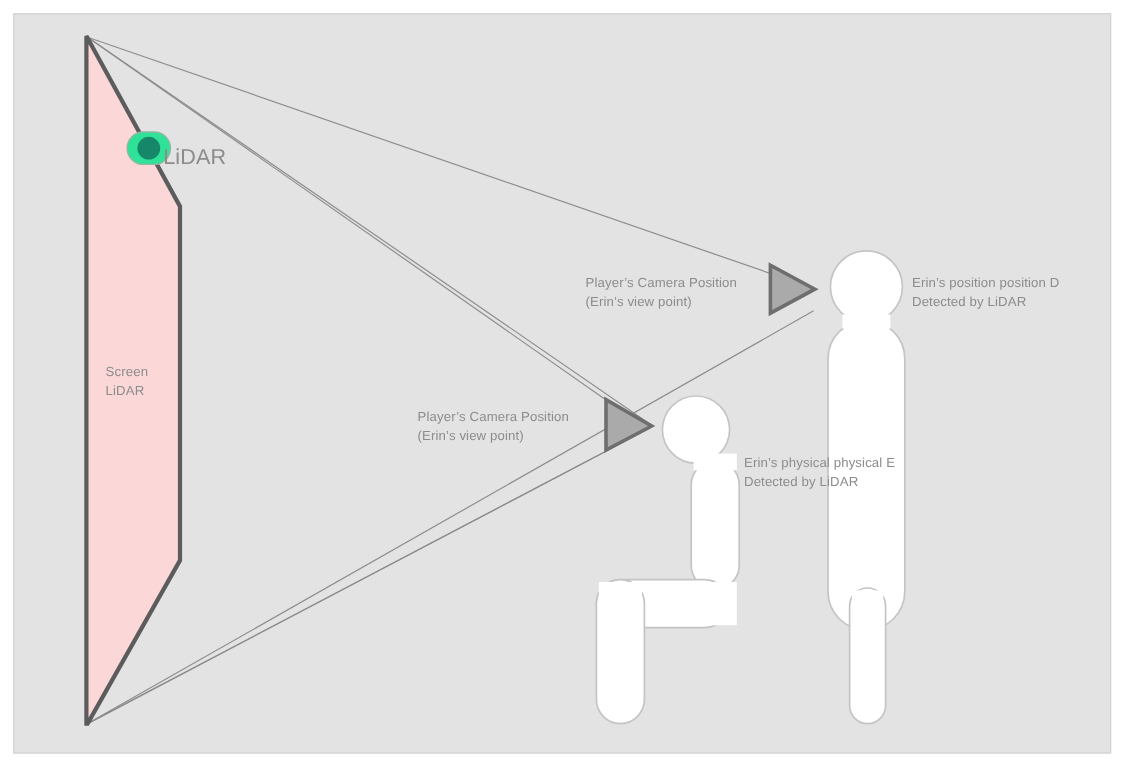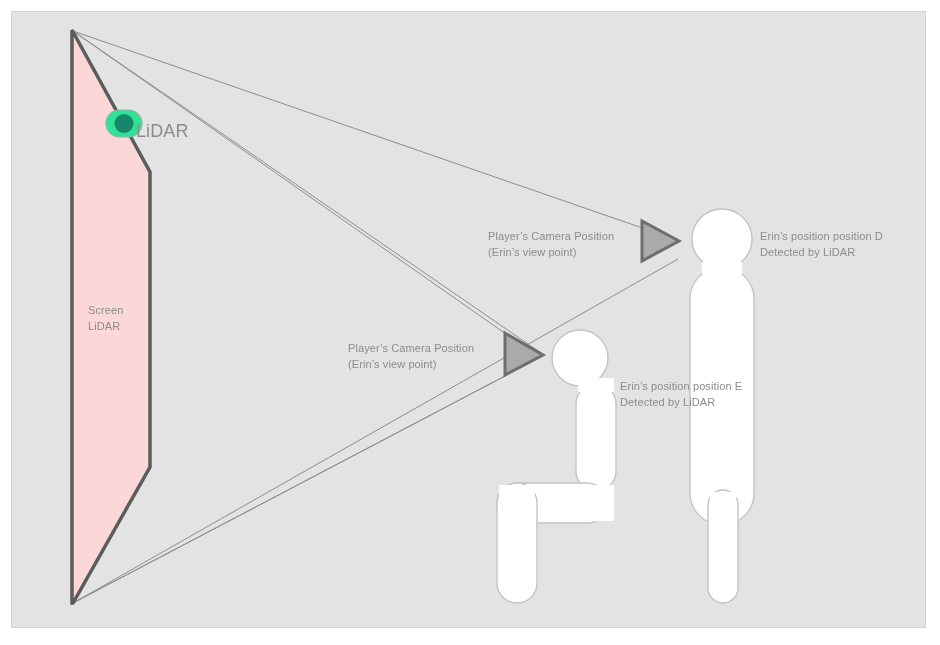--- a/index.html
+++ b/index.html
@@ -122,15 +122,15 @@
   <div class="diag-label" id="label-lidar">LiDAR</div>
 
   <div class="diag-label" id="label-smart-screen"><span>Screen</span><br><span>LiDAR</span></div>
 
   <div class="diag-label" id="label-camera-upper"><span>Player’s Camera Position</span><br><span>(Erin’s view point)</span></div>
 
   <div class="diag-label" id="label-camera-lower"><span>Player’s Camera Position</span><br><span>(Erin’s view point)</span></div>
 
   <div class="diag-label" id="label-position-d"><span>Erin’s position position D</span><br><span>Detected by LiDAR</span></div>
 
-  <div class="diag-label" id="label-position-e"><span>Erin’s position position E</span><br><span>Detected by LiDAR</span></div>
+  <div class="diag-label" id="label-position-e"><span>Erin’s physical physical E</span><br><span>Detected by LiDAR</span></div>
 
 </div>
 
 </body></html>

